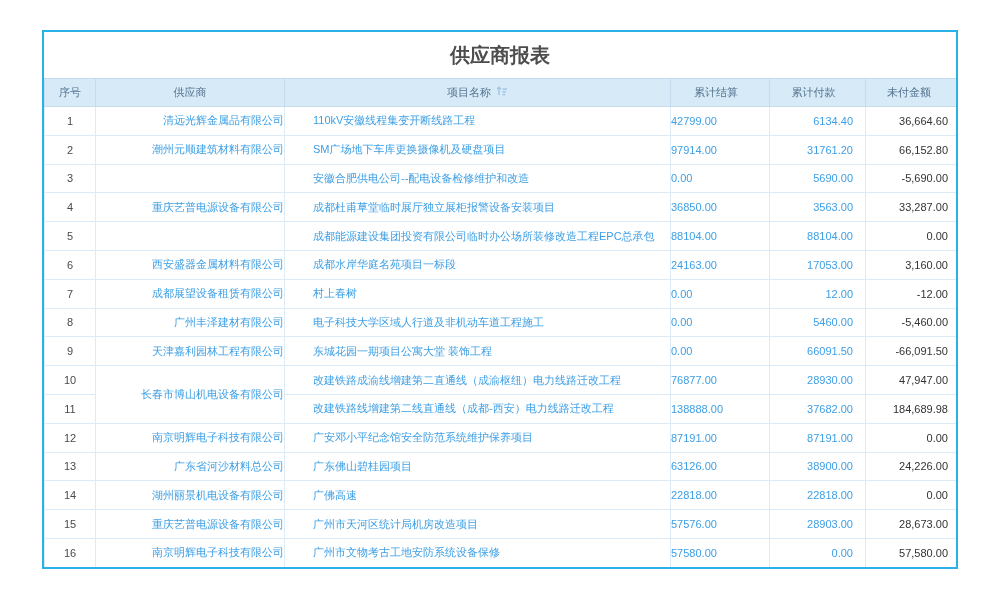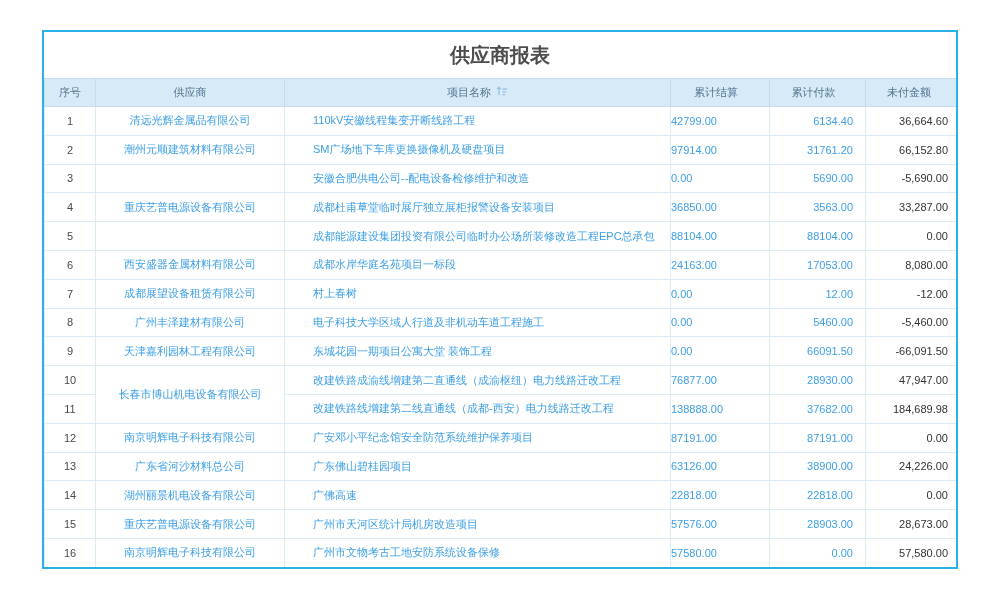--- a/index.html
+++ b/index.html
@@ -41,21 +41,21 @@
     overflow: hidden;
   }
   .report-table td {
     height: 28.8px;
     border: 1px solid #dcebf8;
     white-space: nowrap;
     overflow: hidden;
     background: #ffffff;
   }
   .col-no      { width: 51px;  text-align: center; color: #4a4a4a; }
-  .col-supplier{ width: 189px; text-align: center; color: #3d9fe5; }
+  .col-supplier{ width: 189px; text-align: right; color: #3d9fe5; }
   .col-project { width: 386px; text-align: left;  padding-left: 28px; color: #3d9fe5; }
   .col-settled { width: 99px;  padding-right: 12px; color: #3d9fe5; }
   .col-paid    { width: 96px;  text-align: right; padding-right: 12px; color: #3d9fe5; }
   .col-unpaid  { width: 95px;  text-align: right; padding-right: 12px; color: #333333; }
   th.col-project { padding-left: 0; text-align: center; }
   th.col-settled, th.col-paid, th.col-unpaid { padding-right: 8px; text-align: center; }
   .sort-icon {
     display: inline-block;
     vertical-align: -1px;
     margin-left: 5px;
@@ -128,21 +128,21 @@
           <td class="col-settled">88104.00</td>
           <td class="col-paid">88104.00</td>
           <td class="col-unpaid">0.00</td>
         </tr>
         <tr>
           <td class="col-no">6</td>
           <td class="col-supplier">西安盛器金属材料有限公司</td>
           <td class="col-project">成都水岸华庭名苑项目一标段</td>
           <td class="col-settled">24163.00</td>
           <td class="col-paid">17053.00</td>
-          <td class="col-unpaid">8,080.00</td>
+          <td class="col-unpaid">3,160.00</td>
         </tr>
         <tr>
           <td class="col-no">7</td>
           <td class="col-supplier">成都展望设备租赁有限公司</td>
           <td class="col-project">村上春树</td>
           <td class="col-settled">0.00</td>
           <td class="col-paid">12.00</td>
           <td class="col-unpaid">-12.00</td>
         </tr>
         <tr>

